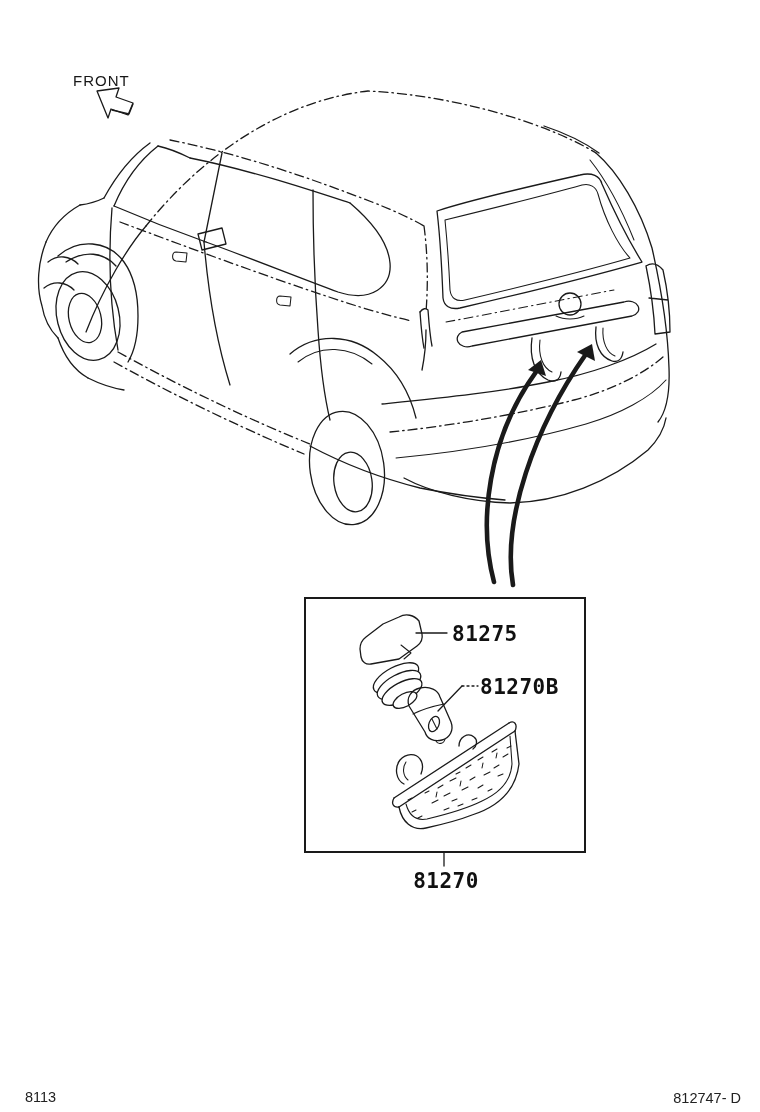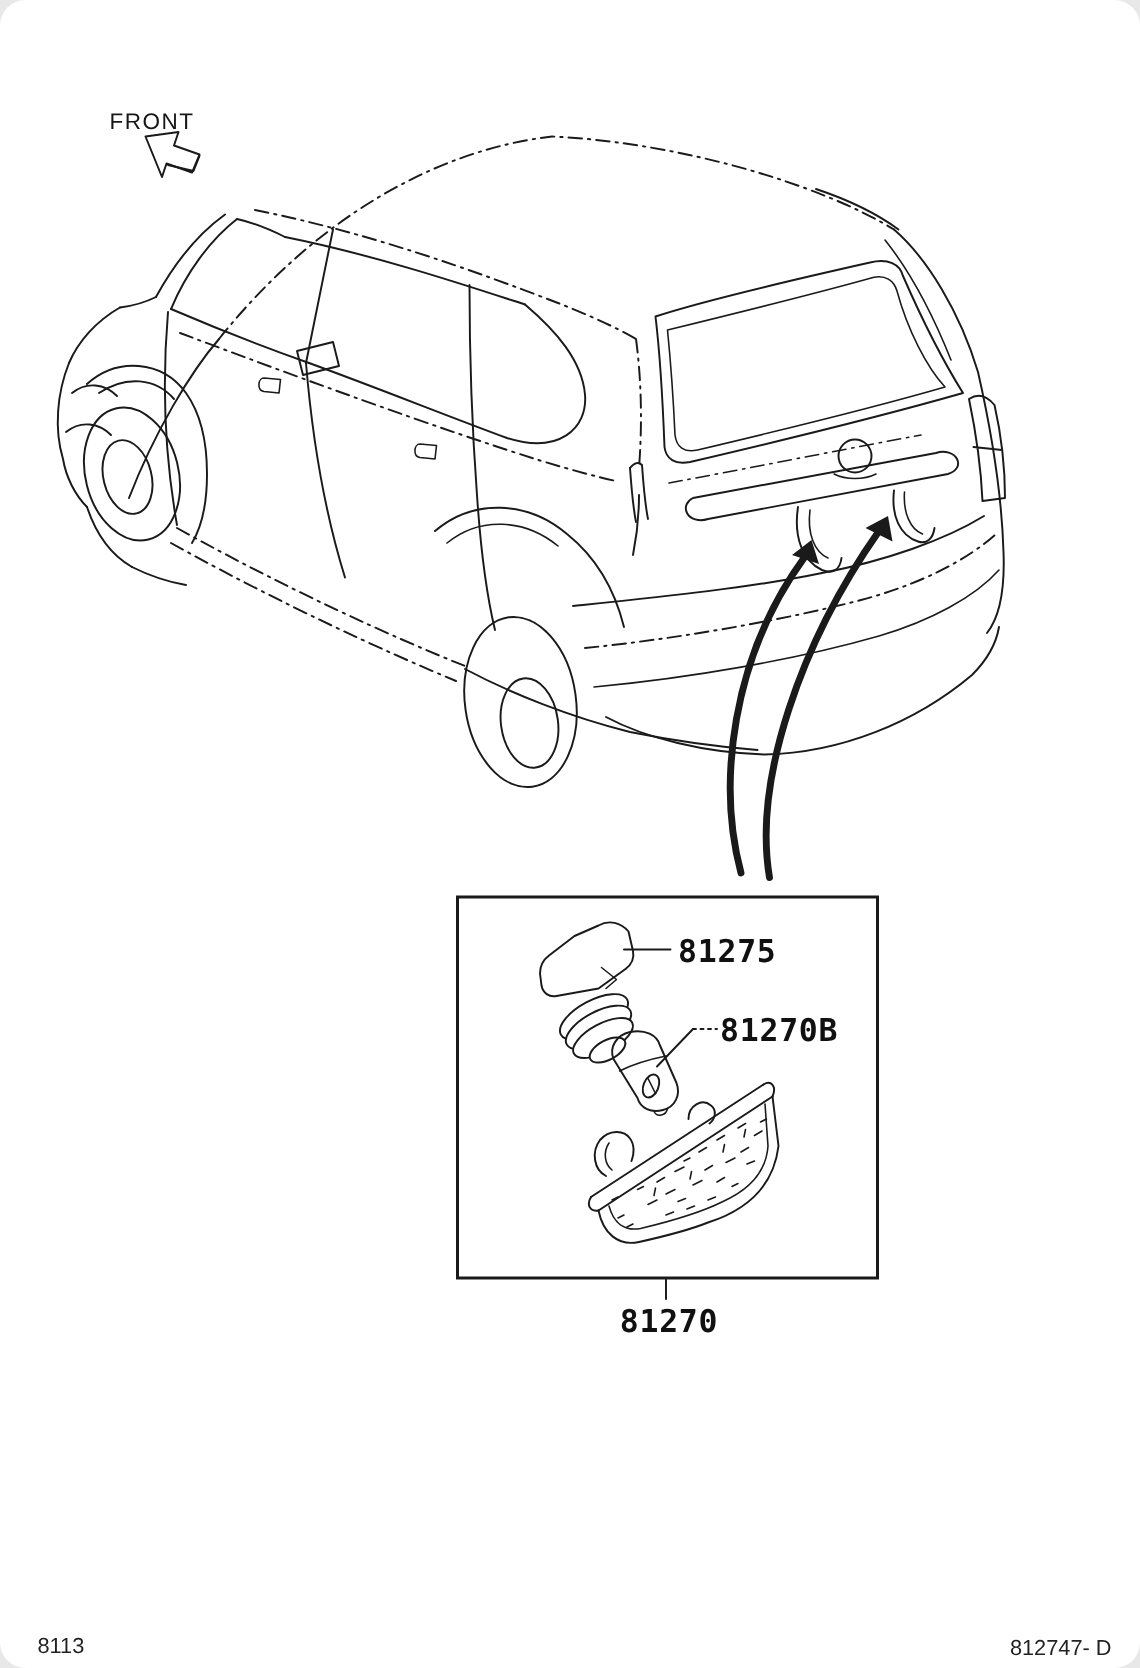--- a/index.html
+++ b/index.html
@@ -1,17 +1,17 @@
 <!DOCTYPE html>
 <html><head>
 <meta charset="utf-8">
 <style>
   html,body{margin:0;padding:0;background:#e8e8e8;}
   #page{position:relative;width:760px;height:1112px;background:#ffffff;overflow:hidden;
-        font-family:"Liberation Sans",sans-serif;border-radius:17px;}
+        font-family:"Liberation Sans",sans-serif;}
   svg{position:absolute;left:0;top:0;}
   .ln{stroke:#1a1a1a;fill:none;stroke-width:1.3;stroke-linecap:round;stroke-linejoin:round;}
   .dd{stroke-dasharray:9 4 1.5 4;}
   .thin{stroke-width:1.05;}
   .wfill{fill:#ffffff;}
   .boxln{stroke:#1a1a1a;fill:none;stroke-width:2;}
   .arrowln{stroke:#1a1a1a;fill:none;stroke-width:4.6;stroke-linecap:round;}
   .solid{fill:#1a1a1a;stroke:none;}
   .dot{stroke-dasharray:2 3;}
   .t-front{font-family:"Liberation Sans",sans-serif;font-size:15px;letter-spacing:1px;fill:#161616;}

